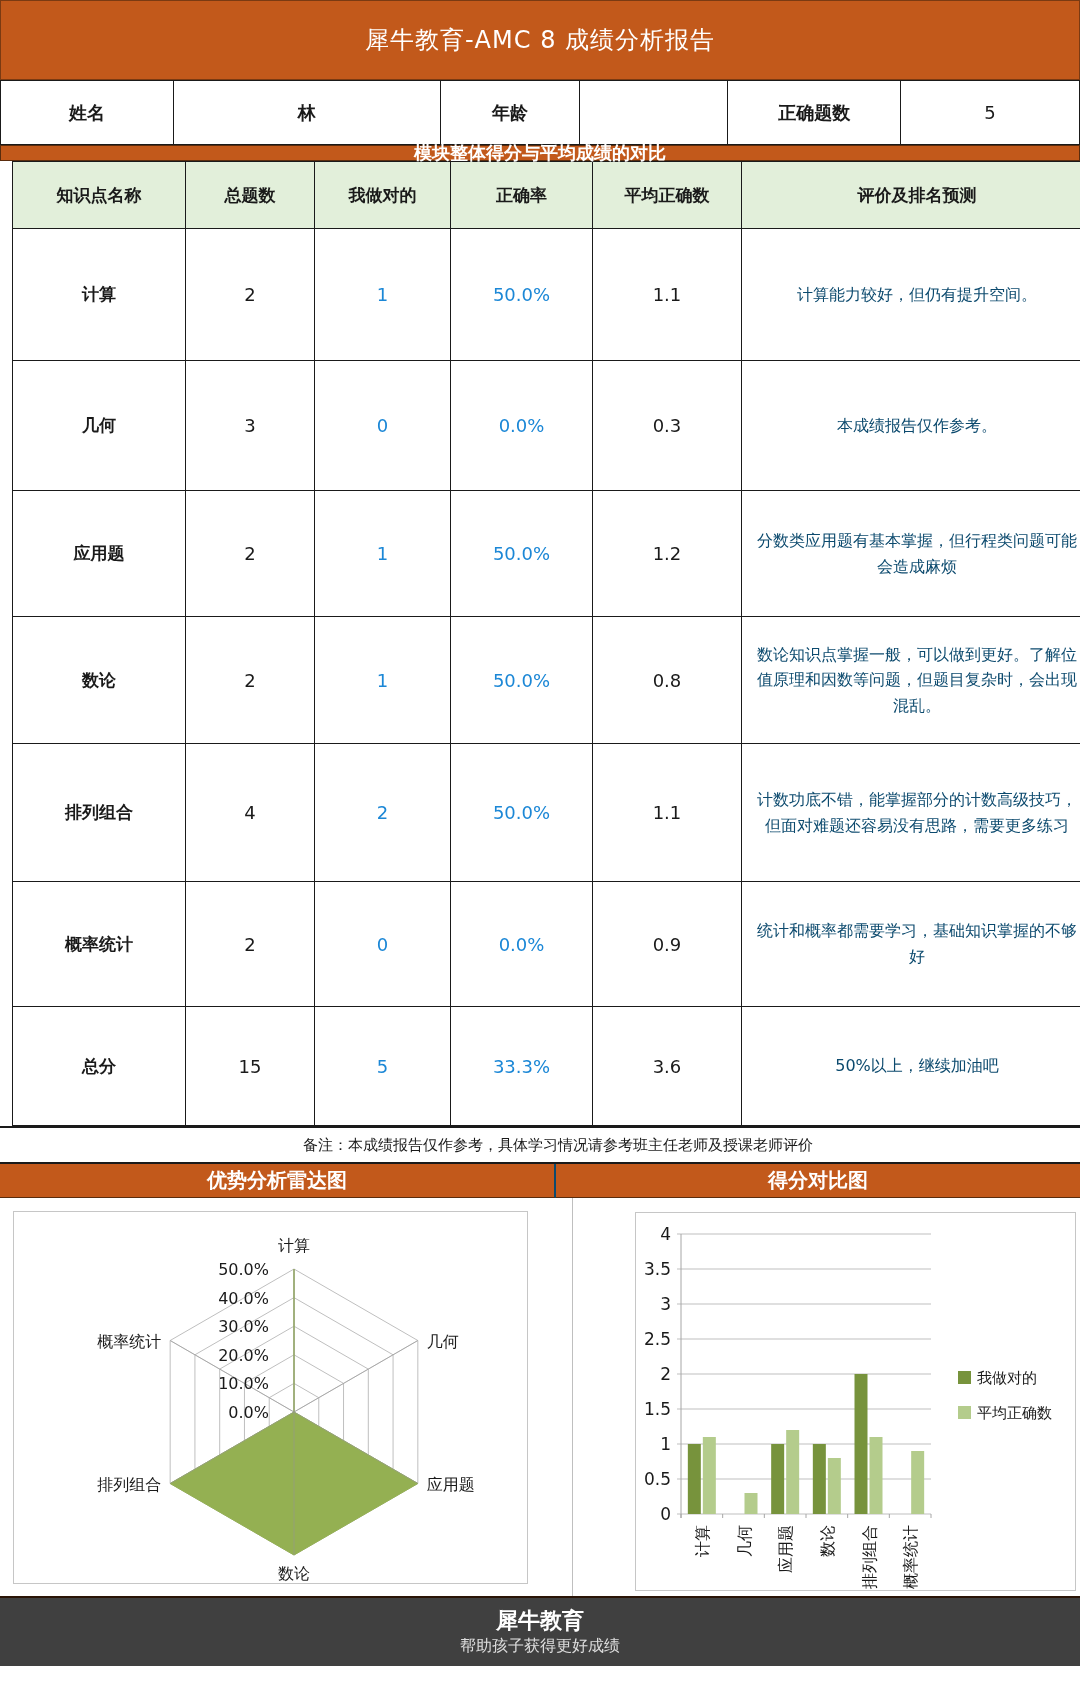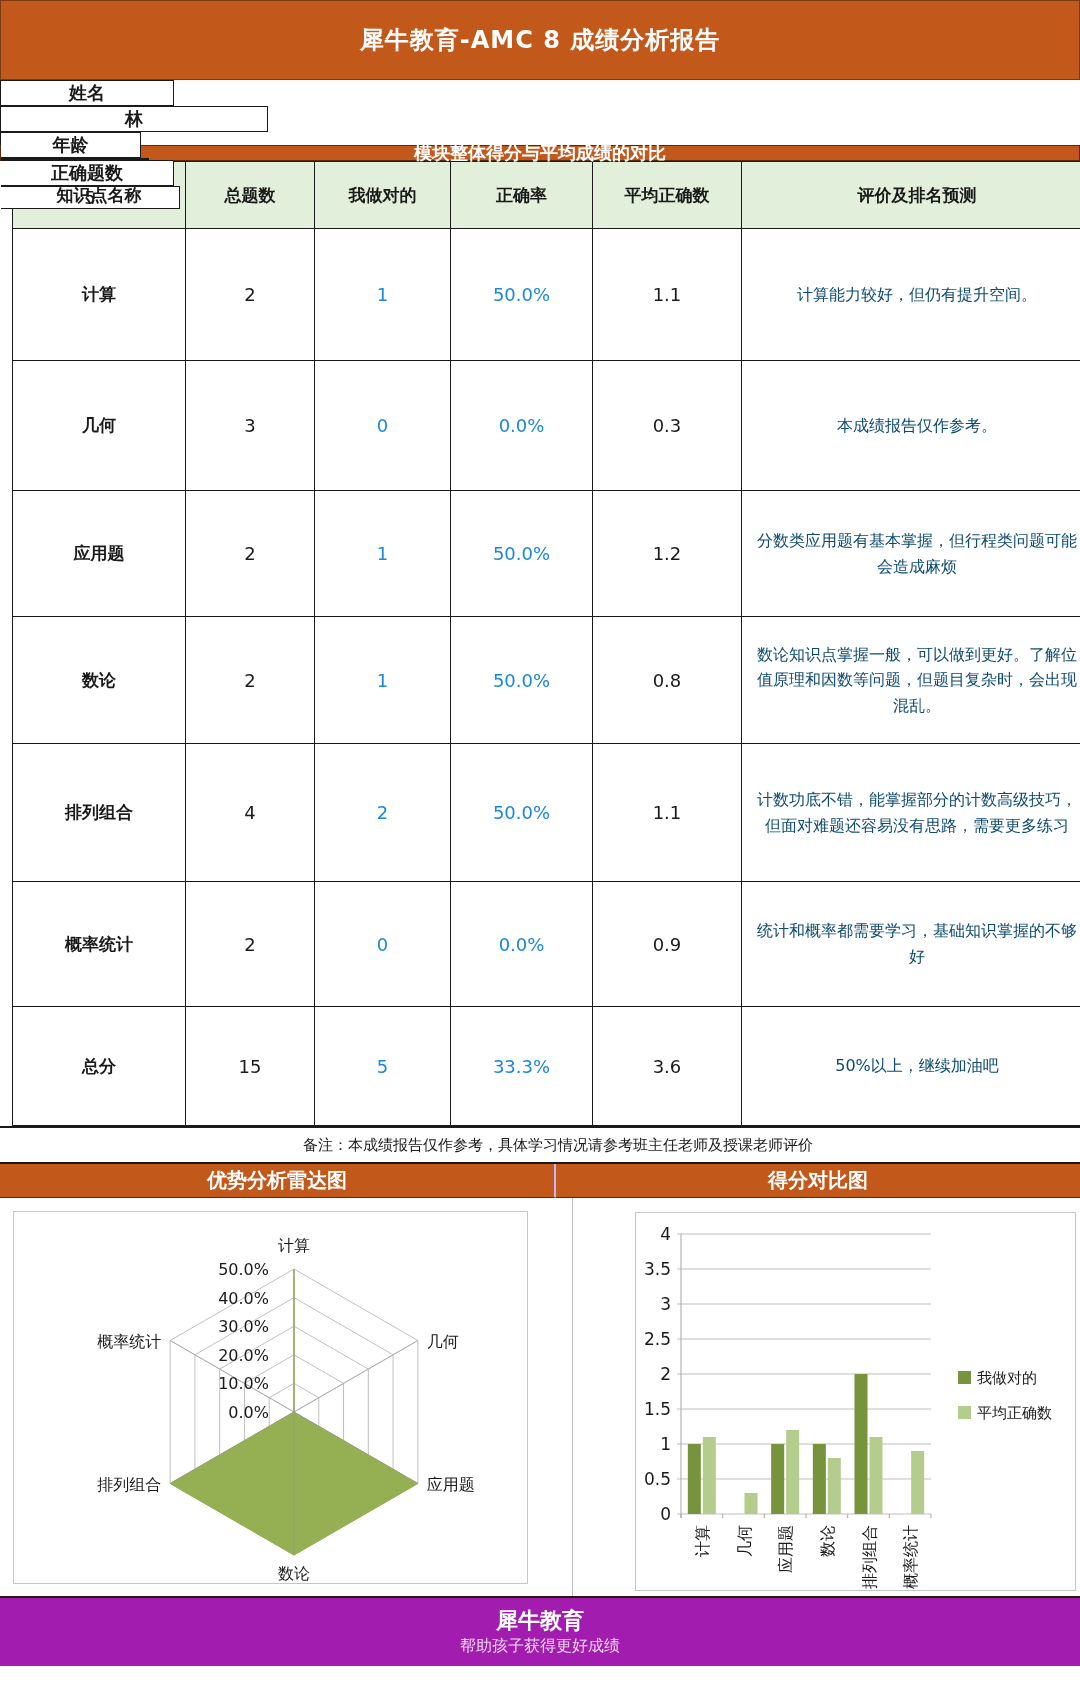--- a/index.html
+++ b/index.html
@@ -2,24 +2,24 @@
 <html><head>
 <meta charset="utf-8">
 <style>
   * { margin:0; padding:0; box-sizing:border-box; }
   html,body { background:#fff; }
   body { font-family:"DejaVu Sans","Liberation Sans",sans-serif; color:#1a1a1a; }
   .page { width:1080px; height:1682px; background:#fff; position:relative; overflow:hidden; }
 
   
   .title-bar { height:80px; background:#C2591B; border:1px solid #7a3a12; display:flex; align-items:center; justify-content:center; }
-  .title-bar .t { color:#fff; font-size:24px; font-weight:bold; letter-spacing:1px; }
-
-  
-  .info-row { height:65px; display:flex; border-left:1px solid #1a1a1a;flex-direction:column; }
+  .title-bar .t { color:#fff; font-size:24px; font-weight:normal; letter-spacing:1px; }
+
+  
+  .info-row { height:65px; display:flex; border-left:1px solid #1a1a1a; }
   .info-cell { border-right:1px solid #1a1a1a; border-bottom:1px solid #1a1a1a; border-top:1px solid #1a1a1a;
                display:flex; align-items:center; justify-content:center; font-size:18px; background:#fff; }
   .info-cell.lbl { font-weight:bold; }
   .w-name-l { width:173px; } .w-name-v { width:267px; font-weight:bold; }
   .w-age-l { width:140px; } .w-age-v { width:148px; }
   .w-cor-l { width:173px; } .w-cor-v { width:179px; }
 
   
   .banner { height:16px; background:#C2591B; border:1px solid #5a2c0d; display:flex; align-items:center; justify-content:center; }
   .banner .t { color:#fff; font-size:18px; font-weight:bold; }
@@ -37,33 +37,33 @@
   tr.t-row-6 { height:119px; }
 
   
   .note-row { height:38px; border-top:2px solid #1a1a1a; border-bottom:2px solid #1a1a1a;
               display:flex; align-items:center; justify-content:center; font-size:15px; background:#fff;padding-left:36px; }
 
   
   .chart-headers { height:34px; display:flex; }
   .chart-headers .hd { background:#C2591B; color:#fff; font-weight:bold; font-size:20px;
                        display:flex; align-items:center; justify-content:center; border-bottom:1px solid #5a2c0d; }
-  .hd-left { width:573px; border-right:2px solid #c4b5fd; }
+  .hd-left { width:573px; border-right:2px solid #0c4a6e; }
   .hd-right { width:540px; }
 
   
   .charts { height:398px; display:flex; position:relative; background:#fff; }
   .panel-left { width:573px; position:relative; border-right:1px solid #BFBFBF; }
   .panel-right { width:507px; position:relative; }
   .chart-box { position:absolute; background:#fff; border:1px solid #C6C6C6; }
   .radar-box { left:13px; top:13px; width:515px; height:373px; }
   .bar-box { left:62px; top:14px; width:441px; height:379px; }
 
   
-  .footer { height:70px; background:#a21caf; border-top:2px solid #2a1406;
+  .footer { height:70px; background:#404040; border-top:2px solid #2a1406;
             display:flex; flex-direction:column; align-items:center; justify-content:center; }
   .footer .brand { color:#fff; font-size:22px; font-weight:bold; line-height:1.3; }
   .footer .slogan { color:rgba(255,255,255,0.82); font-size:16px; line-height:1.4; }
 
   svg text { font-family:"DejaVu Sans","Liberation Sans",sans-serif; }
 </style>
 </head>
 <body>
 
 <div class="page">

